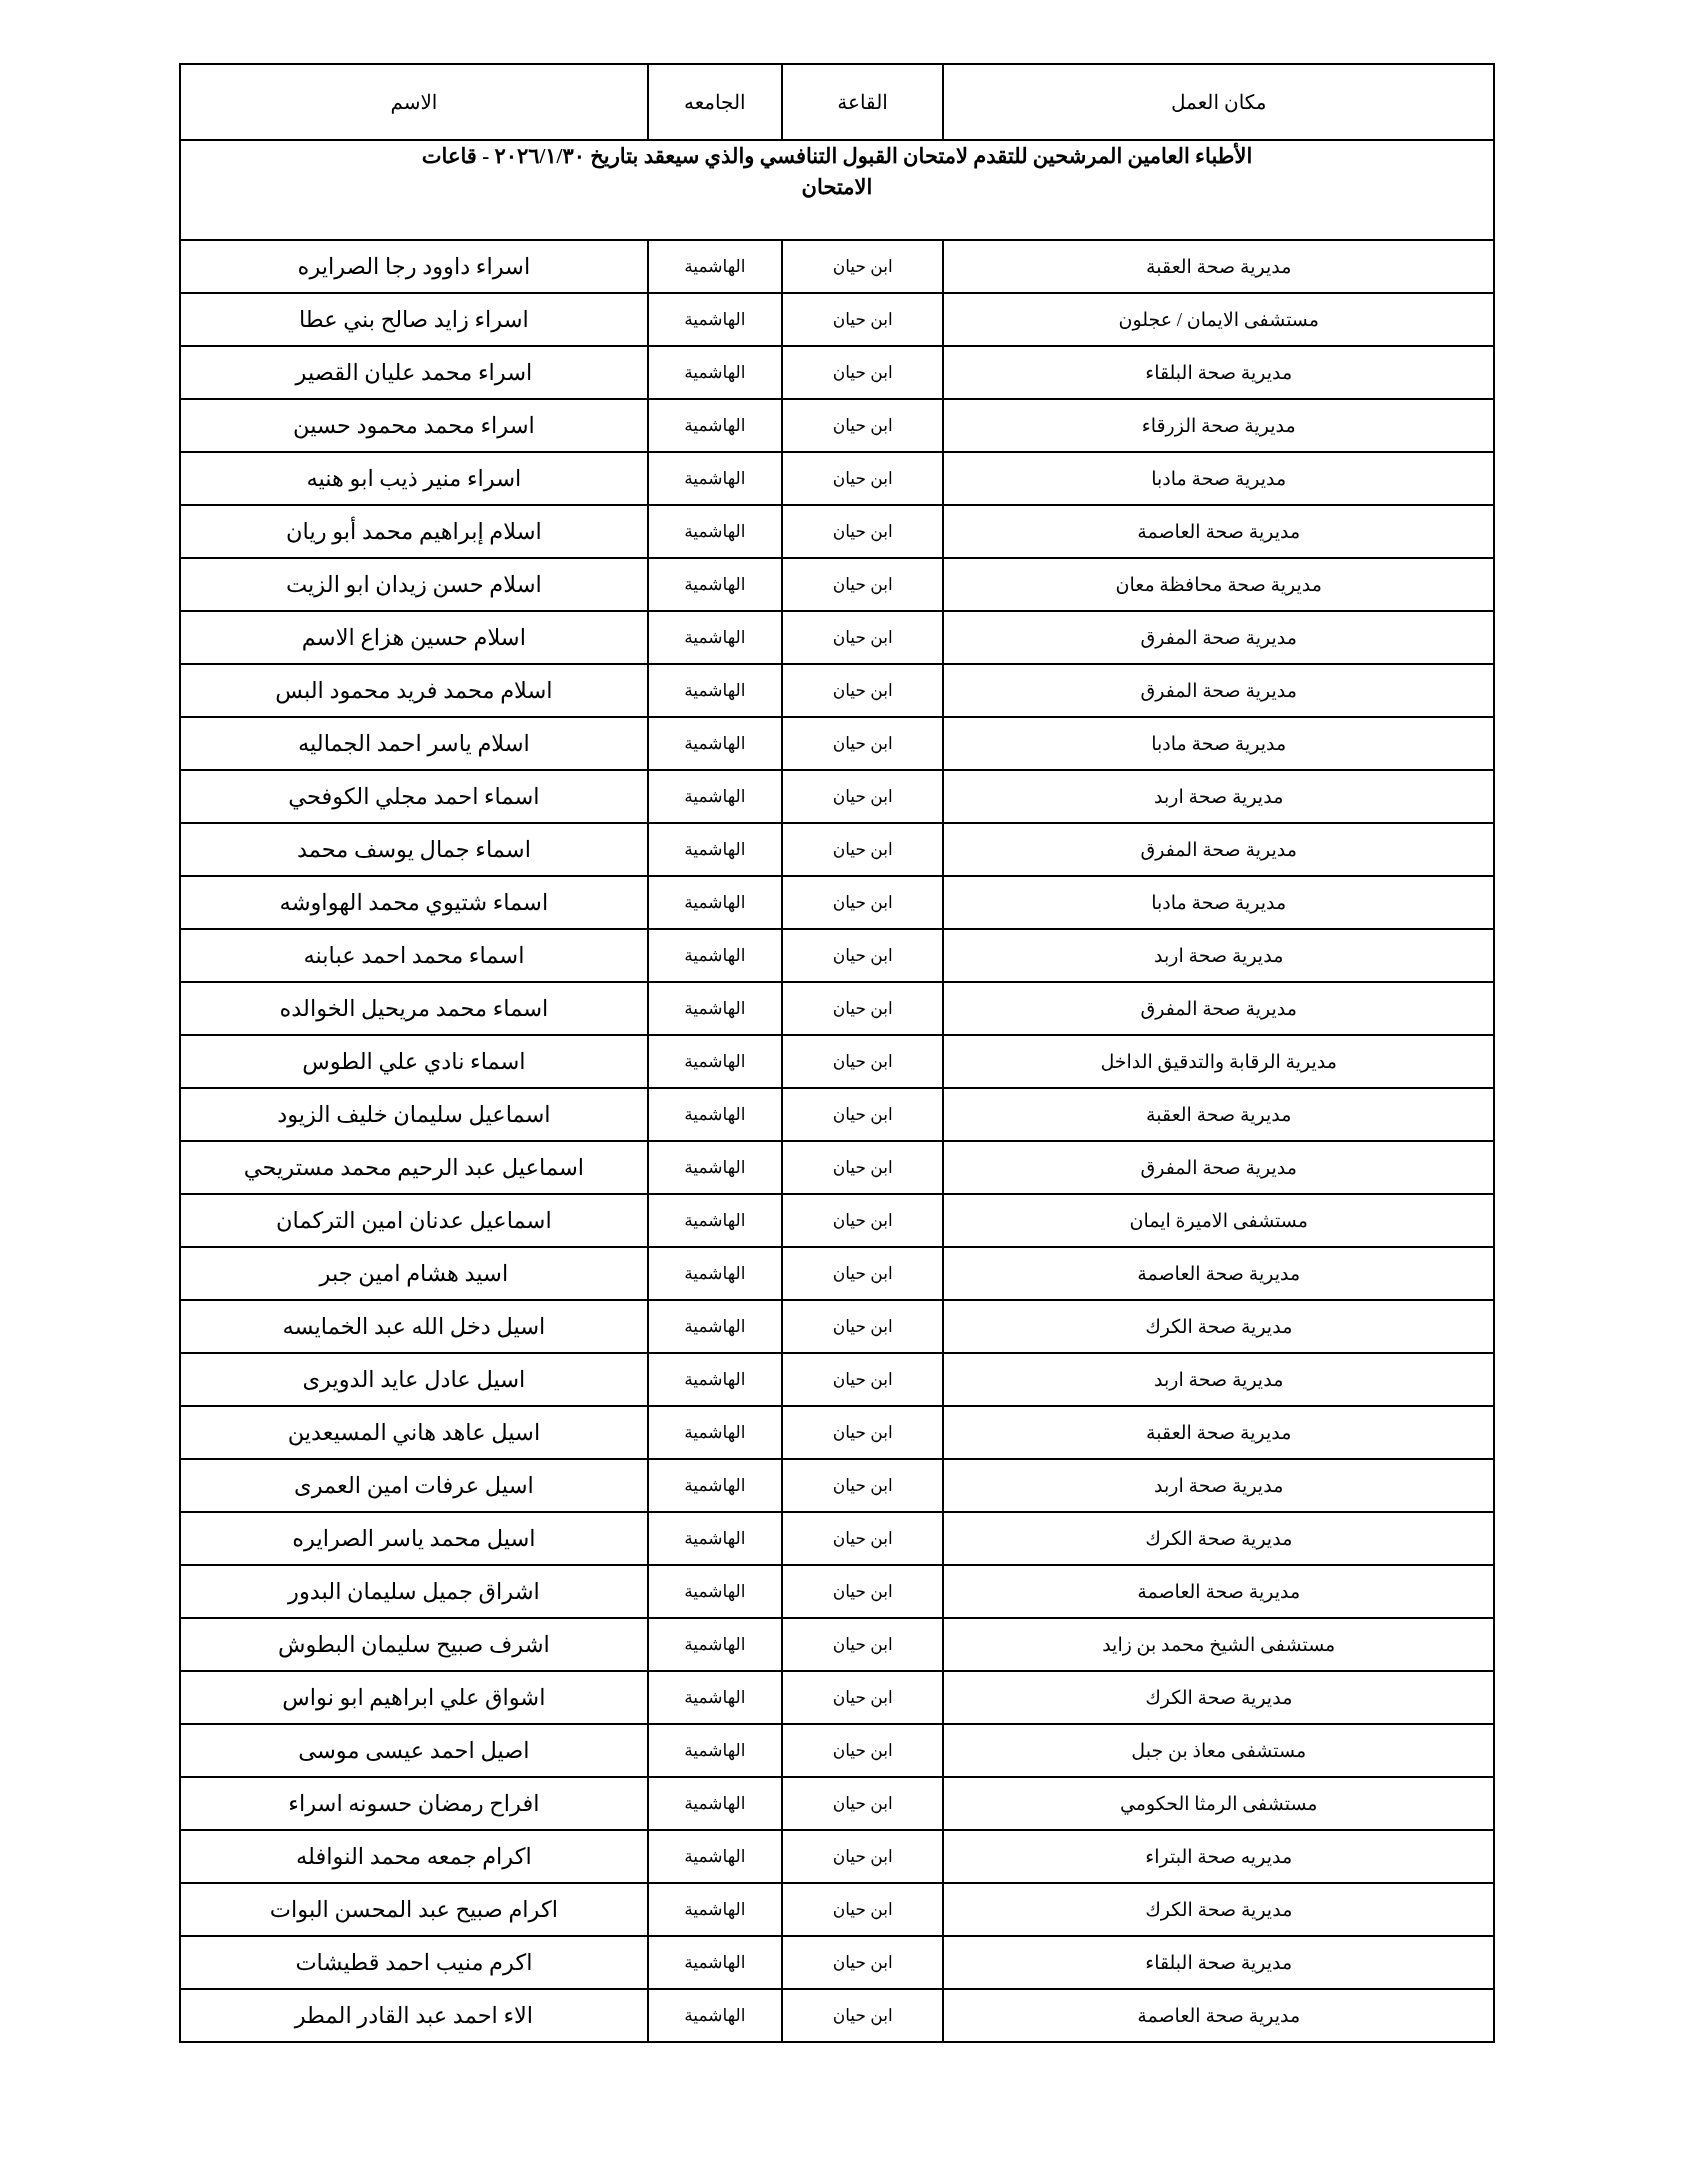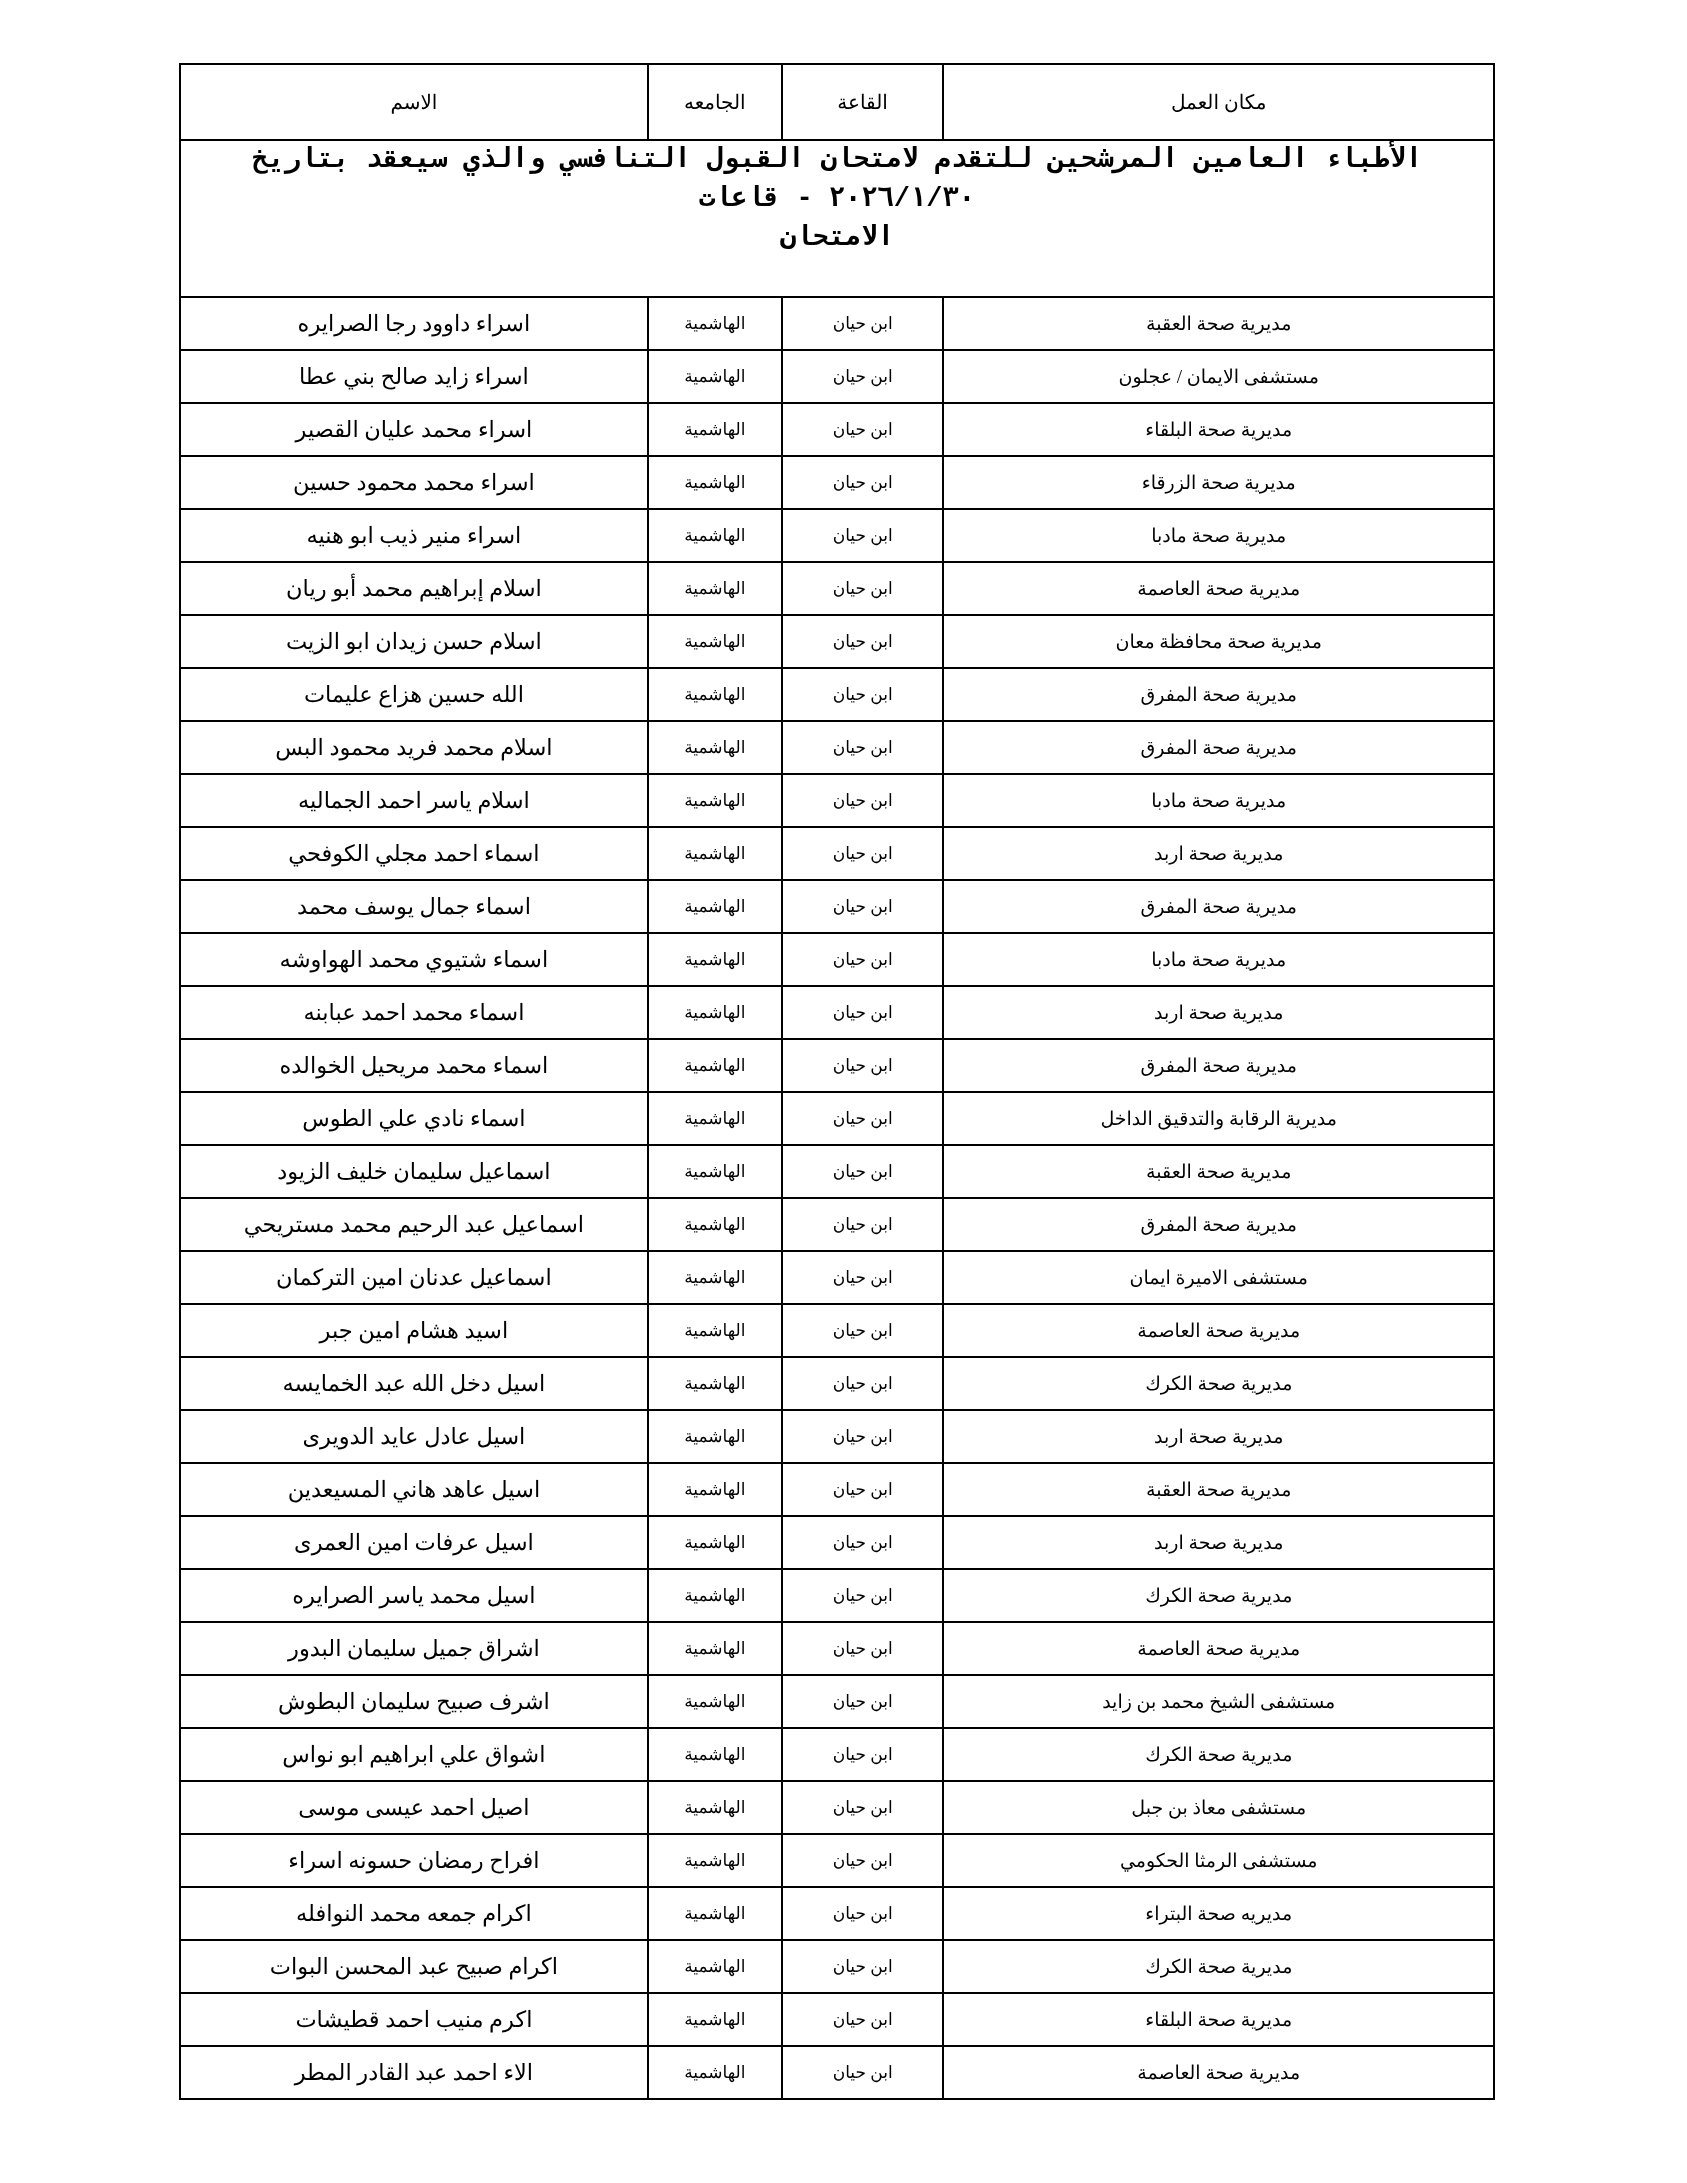--- a/index.html
+++ b/index.html
@@ -30,28 +30,27 @@
   table.sheet td, table.sheet th {
     border: 2px solid #000000;
     padding: 0;
     vertical-align: middle;
     text-align: center;
   }
   
   .title-cell {
     padding: 17px 22.5px 20px 22.5px;
     font-weight: bold;
-    font-size: 27px;
+    font-size: 21px;
     line-height: 1.45;
     text-align: center;
     border-left: 2px solid #000 !important;
     border-right: 2px solid #000 !important;
     border-top: 2px solid #000 !important;
     border-bottom: none !important;
-    font-family: Liberation Mono, monospace;
   }
   
   tr.gap td {
     height: 37px;
     border-left: 2px solid #000 !important;
     border-right: 2px solid #000 !important;
     border-top: none !important;
     border-bottom: 2px solid #000 !important;
   }
   
@@ -159,21 +158,21 @@
         <tr>
           <td class="cell-work">مديرية صحة محافظة معان</td>
           <td class="cell-hall">ابن حيان</td>
           <td class="cell-uni">الهاشمية</td>
           <td class="cell-name">اسلام حسن زيدان ابو الزيت</td>
         </tr>
         <tr>
           <td class="cell-work">مديرية صحة المفرق</td>
           <td class="cell-hall">ابن حيان</td>
           <td class="cell-uni">الهاشمية</td>
-          <td class="cell-name">الله حسين هزاع عليمات</td>
+          <td class="cell-name">اسلام حسين هزاع الاسم</td>
         </tr>
         <tr>
           <td class="cell-work">مديرية صحة المفرق</td>
           <td class="cell-hall">ابن حيان</td>
           <td class="cell-uni">الهاشمية</td>
           <td class="cell-name">اسلام محمد فريد محمود البس</td>
         </tr>
         <tr>
           <td class="cell-work">مديرية صحة مادبا</td>
           <td class="cell-hall">ابن حيان</td>

